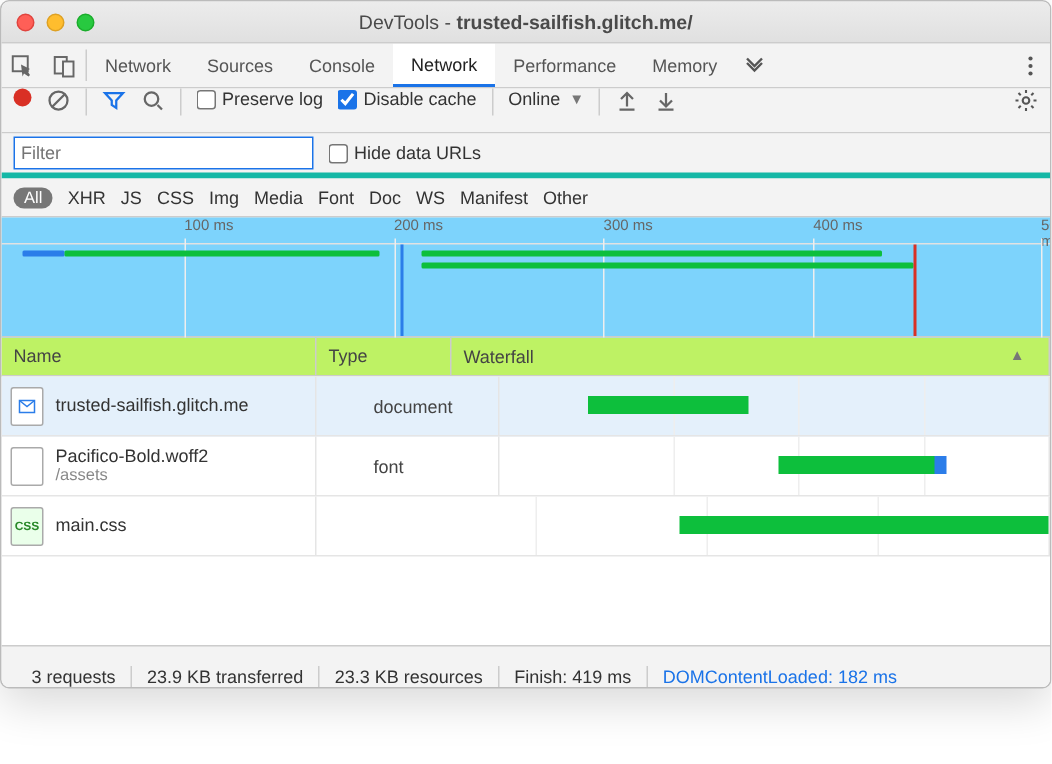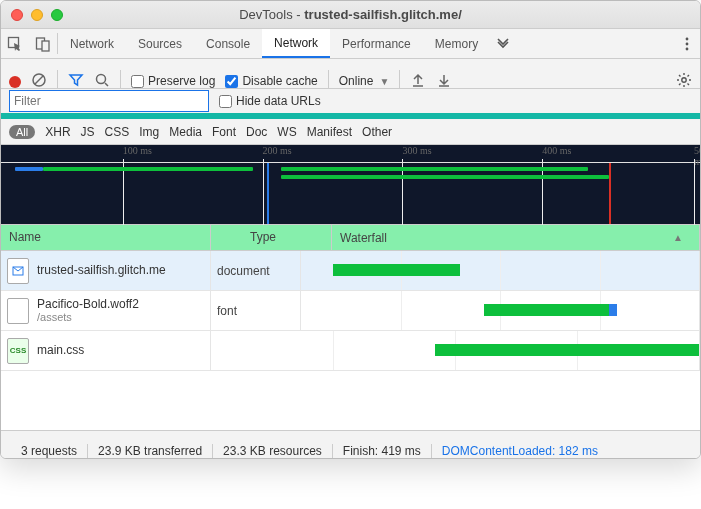--- a/index.html
+++ b/index.html
@@ -15,58 +15,58 @@
 .title b { font-weight: 600; }
 
 .tabs { height: 30px; border-bottom: 1px solid #ccc; display: flex; align-items: stretch; background: #f3f3f3; }
 .tabs .tool { width: 28px; display: flex; align-items: center; justify-content: center; color: #555; }
 .tabs .sep { width: 1px; background: #ccc; margin: 4px 0; }
 .tab { padding: 0 12px; display: flex; align-items: center; color: #555; cursor: default; }
 .tab.active { color: #222; border-bottom: 2px solid #1a73e8; background: #fff; }
 .tabs .spacer { flex: 1; }
 .chev, .dots { width: 26px; display:flex; align-items:center; justify-content:center; color:#555;}
 
-.toolbar { height: 30px; display: flex; align-items: flex-end; border-bottom: 1px solid #ccc; background: #f3f3f3; padding: 0 8px; gap: 10px; }
+.toolbar { height: 30px; display: flex; align-items: flex-start; border-bottom: 1px solid #ccc; background: #f3f3f3; padding: 0 8px; gap: 10px; }
 .rec { width: 12px; height: 12px; border-radius: 50%; background: #d93025; }
 .ico { color: #555; display:flex; align-items:center; }
 .ico.blue { color: #1a73e8; }
 .cb { display: flex; align-items: center; gap: 4px; color: #333; }
 .cb input { width: 13px; height: 13px; accent-color: #1a73e8; }
 .online { display:flex; align-items:center; gap:6px; }
 .online .caret { color:#777; font-size:10px;}
 .toolbar .spacer { flex:1; }
 
-.filterbar { height: 30px; display: flex; align-items: center; border-bottom: 6px solid #14b8a6; background: #f3f3f3; padding: 4px 8px; gap: 10px; }
+.filterbar { height: 30px; display: flex; align-items: center; border-bottom: 4px solid #14b8a6; background: #f3f3f3; padding: 4px 8px; gap: 10px; }
 .filterbar input.filter { width: 200px; height: 22px; border: 1px solid #1a73e8; outline: none; padding: 2px 4px; font-size: 12px; color: #333; background: #fff; }
 
 .typebar { height: 26px; display:flex; align-items:center; gap: 10px; border-bottom:1px solid #ccc; background:#f3f3f3; padding: 0 8px; }
 .pill { background:#777; color:#fff; border-radius:8px; padding:1px 7px; font-size:11px; }
 .typebar span.t { color:#333; font-size:12px; }
 
-.timeline { height: 80px; border-bottom: 1px solid #ccc; background: #0f172a; position: relative; font-family: Liberation Serif, serif; }
+.timeline { height: 80px; border-bottom: 1px solid #ccc; background: #7dd3fc; position: relative; }
 .timeline .ruler { height: 18px; border-bottom: 1px solid #e2e2e2; position: relative; }
 .timeline .tick { position:absolute; top:0; font-size:10px; color:#666; }
 .timeline .tick::after { content:""; position:absolute; left:0; top:14px; width:1px; height:66px; background:#eee; }
 .timeline .lanes { position:absolute; top:18px; left:0; right:0; bottom:0; }
 .tlbar { position:absolute; height:4px; border-radius:1px; }
 .tlbar.green { background:#0dbf3c; top: 6px; }
 .tlbar.blue { background:#2b7de9; height:4px; top: 6px; }
 .vline { position:absolute; top:0; bottom:0; width:2px; }
 .vline.blue { background:#2b7de9; }
 .vline.red { background:#d93025; }
 
-.gridhead { height: 26px; display:flex; background:#86efac; border-bottom:1px solid #ccc; }
+.gridhead { height: 26px; display:flex; background:#bef264; border-bottom:1px solid #ccc; }
 .gridhead .col { padding: 5px 8px; color:#444; border-right:1px solid #ccc; }
 .col-name { width: 210px; }
-.col-type { width: 90px; margin-left: 31px; }
+.col-type { width: 90px; }
 .col-wf { flex:1; display:flex; justify-content:space-between; align-items:center; }
 .col-wf .sortind { color:#777; font-size:10px; padding-right:8px;}
 
 .rows { flex:1; overflow:auto; background:#fff; }
-.row { height: 40px; display:flex; border-bottom:1px solid #e5e5e5; }
+.row { height: 40px; display:flex; border-bottom:1px solid #e5e5e5;gap:32px; }
 .row.sel { background:#e4f0fb; }
 .row .cell { border-right:1px solid #e5e5e5; padding: 4px 6px; display:flex; align-items:center; }
 .cell.name { width:210px; gap:8px; }
 .cell.type { width:90px; color:#444; }
 .cell.wf { flex:1; position:relative; }
 .fileicon { width:22px; height:26px; border:1px solid #aaa; background:#fff; display:flex; align-items:center; justify-content:center; font-size:8px; color:#357; border-radius:2px;}
 .fileicon.doc { color:#2b7de9;}
 .fileicon.css { background:#eaffea; color:#2a8a2a; font-weight:bold;}
 .fname { display:flex; flex-direction:column; line-height:1.2; }
 .fname .sub { color:#888; font-size:11px; }

